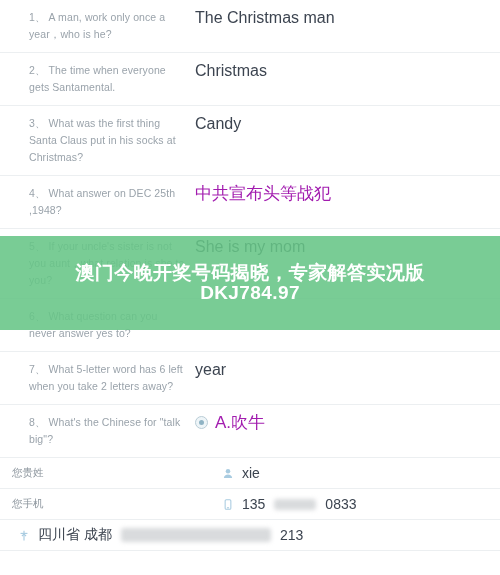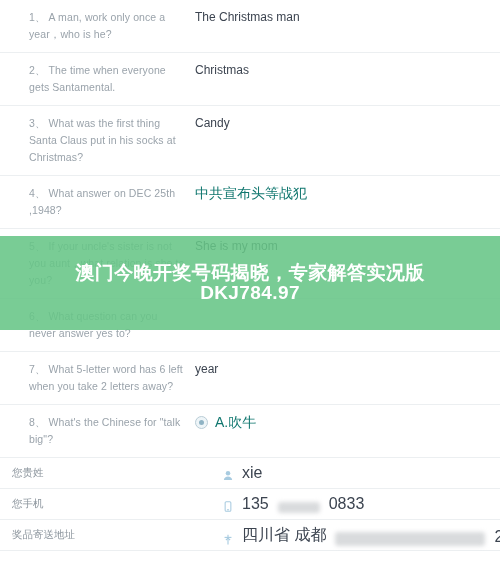--- a/index.html
+++ b/index.html
@@ -47,32 +47,32 @@
     font-size: 10.5px;
     line-height: 17px;
     letter-spacing: 0.1px;
     padding-left: 2px;
     box-sizing: border-box;
   }
 
   .qa-a {
     flex: 1;
     color: #3c4450;
-    font-size: 12px;
+    font-size: 16px;
     line-height: 17px;
     padding-left: 8px;
     box-sizing: border-box;
     display: flex;
     align-items: center;
     gap: 7px;
   }
 
   .qa-a.cjk {
-    font-size: 14px;
-    color: #0f766e;
+    font-size: 17px;
+    color: #a21caf;
   }
 
   
   .radio {
     width: 11px;
     height: 11px;
     border-radius: 50%;
     border: 1px solid #b9ccd6;
     background: #eef5f8;
     display: inline-flex;
@@ -112,26 +112,26 @@
     min-width: 160px;
     color: #8d969e;
     font-size: 10.5px;
     padding-left: 2px;
     box-sizing: border-box;
   }
 
   .info-value {
     flex: 1;
     display: flex;
-    align-items: flex-end;
+    align-items: center;
     gap: 8px;
     padding-left: 8px;
     box-sizing: border-box;
     color: #3c4450;
-    font-size: 16px;
+    font-size: 14px;
     position: relative;
   }
 
   .ico {
     width: 12px;
     height: 13px;
     flex: 0 0 auto;
     display: inline-block;
     color: #a8cbe0;
   }
@@ -249,21 +249,20 @@
               <rect x="4.2" y="1.6" width="7.6" height="12.8" rx="1.4"></rect>
               <line x1="6.6" y1="12.4" x2="9.4" y2="12.4"></line>
             </svg>
           </span>
           <span class="val-seg">135</span>
           <span class="blurchip phone"></span>
           <span class="val-seg">0833</span>
         </div>
       </div>
       <div class="info-row">
-        <div class="info-label">奖品寄送地址</div>
         <div class="info-value">
           <span class="ico">
             <svg viewBox="0 0 16 16" fill="none" stroke="currentColor" stroke-width="1.5">
               <line x1="8" y1="1.5" x2="8" y2="14.5"></line>
               <line x1="3.4" y1="5.2" x2="12.6" y2="5.2"></line>
               <path d="M5.2 8.6 8 6.2l2.8 2.4"></path>
             </svg>
           </span>
           <span class="val-seg">四川省 成都</span>
           <span class="blurchip addr"></span>

